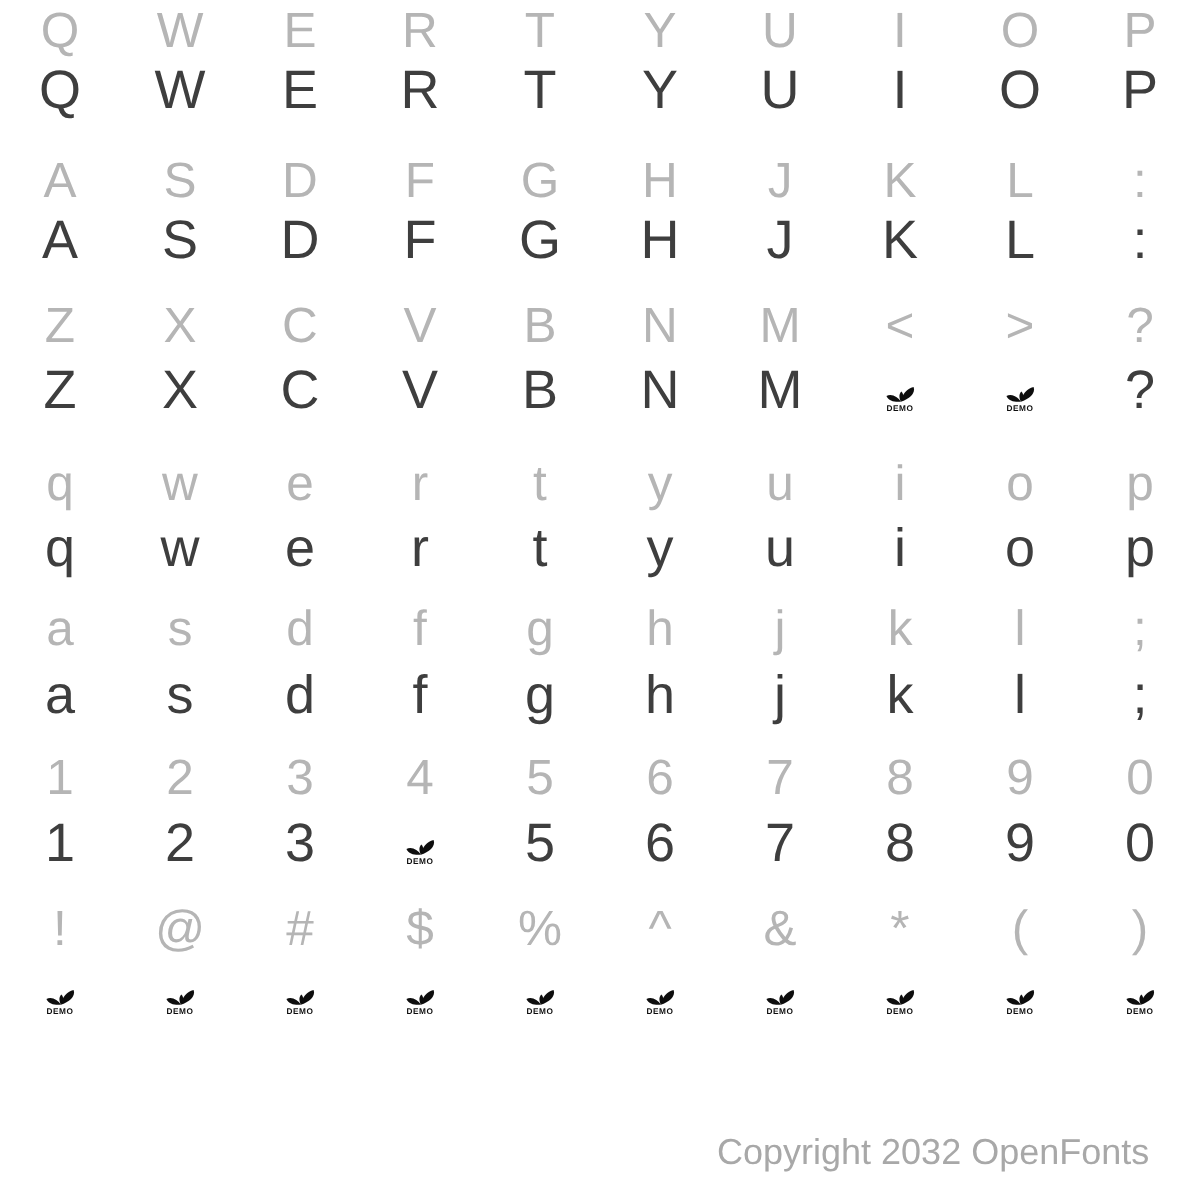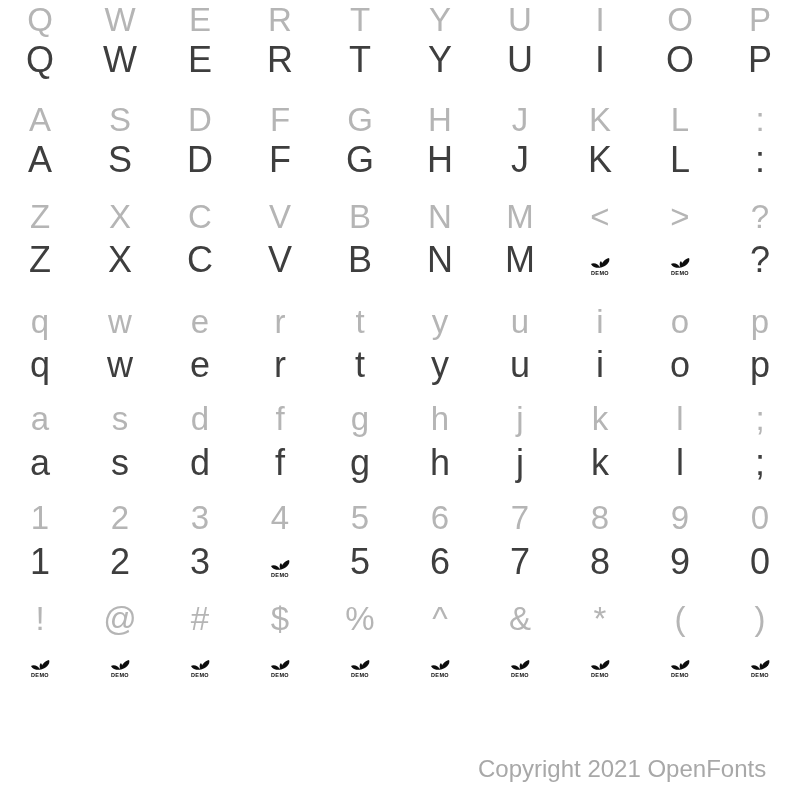--- a/index.html
+++ b/index.html
@@ -287,14 +287,14 @@
             <path d="M11 12 C9.8 9.5 9.6 6.8 11.4 5 C13.3 6.8 13.1 9.8 11 12 Z" fill="#0d0d0d"></path>
             <path d="M11 12 C12 7 15 3 20 1.8 C21.6 6.3 16.5 10.5 11 12 Z" fill="#0d0d0d"></path>
           </svg><span class="demo-text">DEMO</span></div>
         <div class="glyph-cell demo-cell"><svg width="21" height="13" viewBox="0 0 22 13" class="demo-splat">
             <path d="M11 12 C7 12.5 2.5 11.5 1 8 C4.5 6 9 8.5 11 12 Z" fill="#0d0d0d"></path>
             <path d="M11 12 C9.8 9.5 9.6 6.8 11.4 5 C13.3 6.8 13.1 9.8 11 12 Z" fill="#0d0d0d"></path>
             <path d="M11 12 C12 7 15 3 20 1.8 C21.6 6.3 16.5 10.5 11 12 Z" fill="#0d0d0d"></path>
           </svg><span class="demo-text">DEMO</span></div>
       </div>
     </div>
-  <div class="copyright">Copyright 2021 OpenFonts</div>
+  <div class="copyright">Copyright 2032 OpenFonts</div>
 </div>
 
 </body></html>

